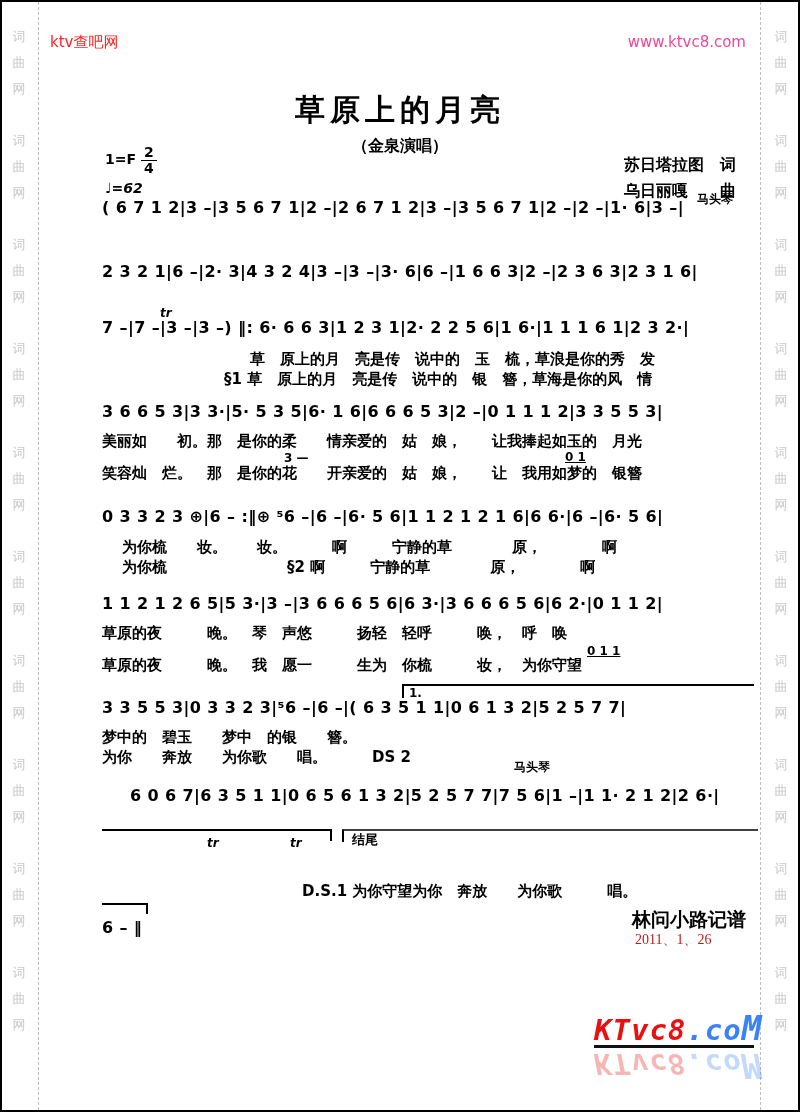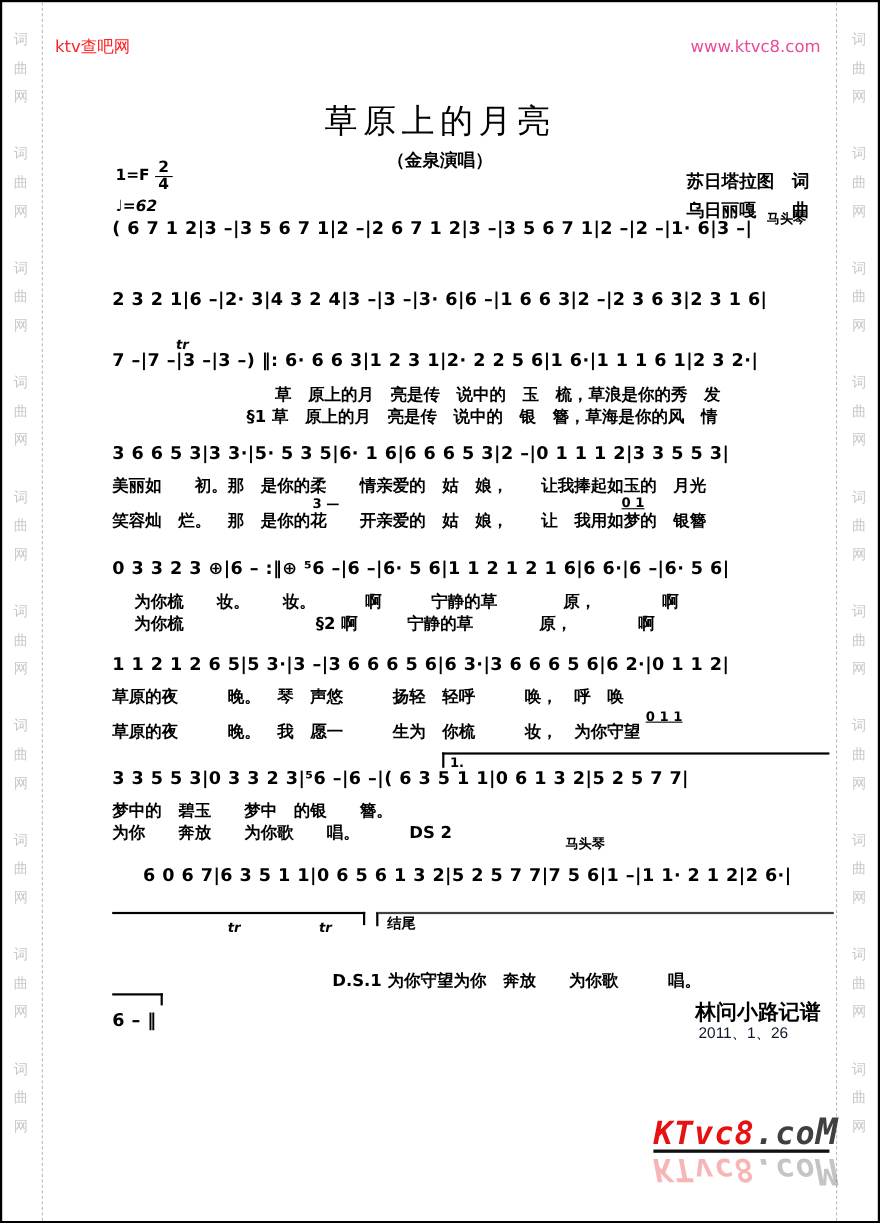--- a/index.html
+++ b/index.html
@@ -11,21 +11,21 @@
   .wm-left{left:6px;}
   .wm-right{right:6px;}
   .dash{position:absolute;top:0;bottom:0;width:0;border-left:1px dashed #bdbdbd;}
   .dash-left{left:36px;}
   .dash-right{left:758px;}
   
   .hleft{position:absolute;left:48px;top:31px;font-size:15px;color:#ff2222;}
   .hright{position:absolute;right:52px;top:31px;font-size:15px;color:#ec4899;}
   
   .title{position:absolute;left:0;top:88px;width:100%;text-align:center;
-         font-size:30px;font-weight:normal;letter-spacing:5px;}
+         font-size:30px;font-weight:bold;letter-spacing:5px;}
   .subtitle{position:absolute;left:0;top:134px;width:100%;text-align:center;
             font-size:16px;font-weight:bold;}
   .keyblock{position:absolute;left:103px;top:143px;font-size:14px;font-weight:bold;}
   .frac{display:inline-block;text-align:center;vertical-align:middle;line-height:1.05;}
   .frac .num{display:block;border-bottom:1px solid #000;padding:0 3px;}
   .frac .den{display:block;padding:0 3px;}
   .tempo{position:absolute;left:103px;top:178px;font-size:14px;font-weight:bold;font-style:italic;}
   .credits{position:absolute;right:62px;top:150px;text-align:right;font-size:16px;
            font-weight:bold;line-height:26px;}
   
@@ -40,28 +40,28 @@
          font-weight:bold;padding-left:5px;box-sizing:border-box;}
   .jw{position:absolute;left:340px;top:827px;width:416px;height:13px;
       border-top:2px solid #404040;border-left:2px solid #000;font-size:13px;
       font-weight:bold;padding-left:8px;box-sizing:border-box;}
   .cont1{position:absolute;left:100px;top:827px;width:228px;height:10px;
          border-top:2px solid #000;border-right:2px solid #000;}
   .cont2{position:absolute;left:100px;top:901px;width:44px;height:9px;
          border-top:2px solid #000;border-right:2px solid #000;}
   
   .ftr1{position:absolute;left:630px;top:905px;font-size:19px;font-weight:bold;}
-  .ftr2{position:absolute;left:633px;top:929px;font-size:14px;color:#0f172a;
-        font-family:Liberation Sans, sans-serif;}
+  .ftr2{position:absolute;left:633px;top:929px;font-size:14px;color:#b91c1c;
+        font-family:Liberation Serif, serif;}
   
   .logo{position:absolute;left:592px;top:1012px;width:170px;text-align:left;}
   .logo-main{font-family:"DejaVu Sans Mono",monospace;font-weight:bold;font-style:italic;
              font-size:29px;line-height:30px;letter-spacing:1px;white-space:nowrap;}
   .lg-red{color:#e81111;}
-  .lg-grn{color:#404040;}
+  .lg-grn{color:#3b82f6;}
   .lg-big{font-size:33px;}
   .logo-rule{height:3px;background:#111;width:160px;margin:0;}
   .logo-refl{transform:scaleY(-1);opacity:.3;margin-top:1px;}
 </style>
 </head>
 <body>
 
 <div class="page">
 
   <div class="wm wm-left">词

